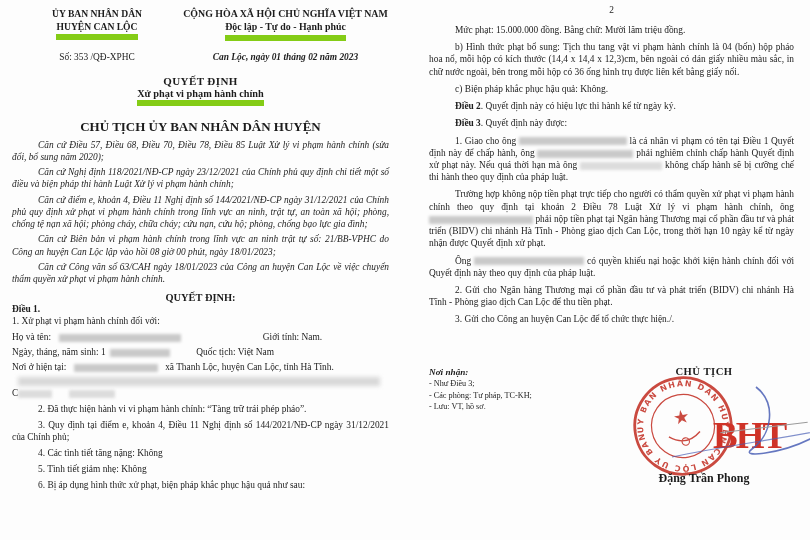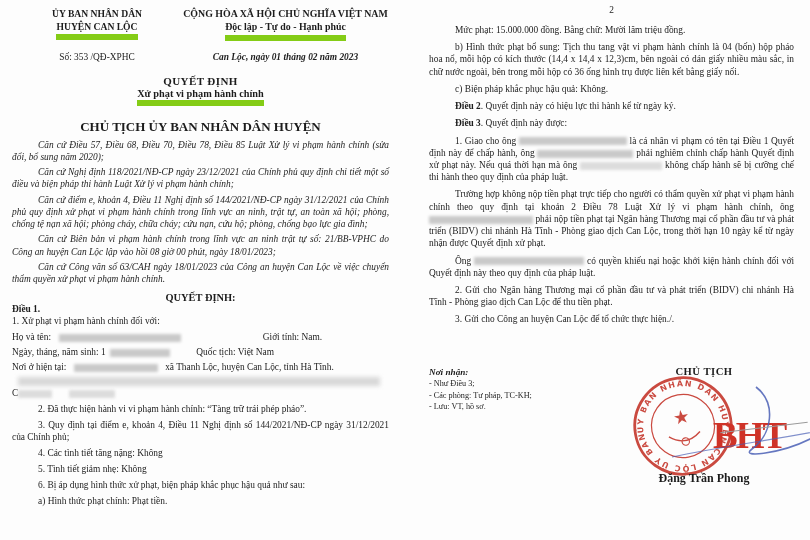--- a/index.html
+++ b/index.html
@@ -120,21 +120,20 @@
       <div class="line">
         <span>C</span><span class="rd rd-lt" style="width:34px;"></span>
         <span class="rd rd-lt" style="width:46px; margin-left:14px;"></span>
       </div>
 
       <p class="item ind">2. Đã thực hiện hành vi vi phạm hành chính: “Tàng trữ trái phép pháo”.</p>
       <p class="item ind">3. Quy định tại điểm e, khoản 4, Điều 11 Nghị định số 144/2021/NĐ-CP ngày 31/12/2021 của Chính phủ;</p>
       <p class="item ind">4. Các tình tiết tăng nặng: Không</p>
       <p class="item ind">5. Tình tiết giảm nhẹ: Không</p>
       <p class="item ind">6. Bị áp dụng hình thức xử phạt, biện pháp khắc phục hậu quả như sau:</p>
-      <p class="item ind">a) Hình thức phạt chính: Phạt tiền.</p>
     </div>
   </div>
 
   <div class="page page2">
     <div class="pagenum">2</div>
 
     <p class="para">Mức phạt: 15.000.000 đồng. Bằng chữ: Mười lăm triệu đồng.</p>
     <p class="para">b) Hình thức phạt bổ sung: Tịch thu tang vật vi phạm hành chính là 04 (bốn) hộp pháo hoa nổ, mỗi hộp có kích thước (14,4 x 14,4 x 12,3)cm, bên ngoài có dán giấy nhiều màu sắc, in chữ nước ngoài, bên trong mỗi hộp có 36 ống hình trụ được liên kết bằng giấy nối.</p>
     <p class="para">c) Biện pháp khắc phục hậu quả: Không.</p>
 

